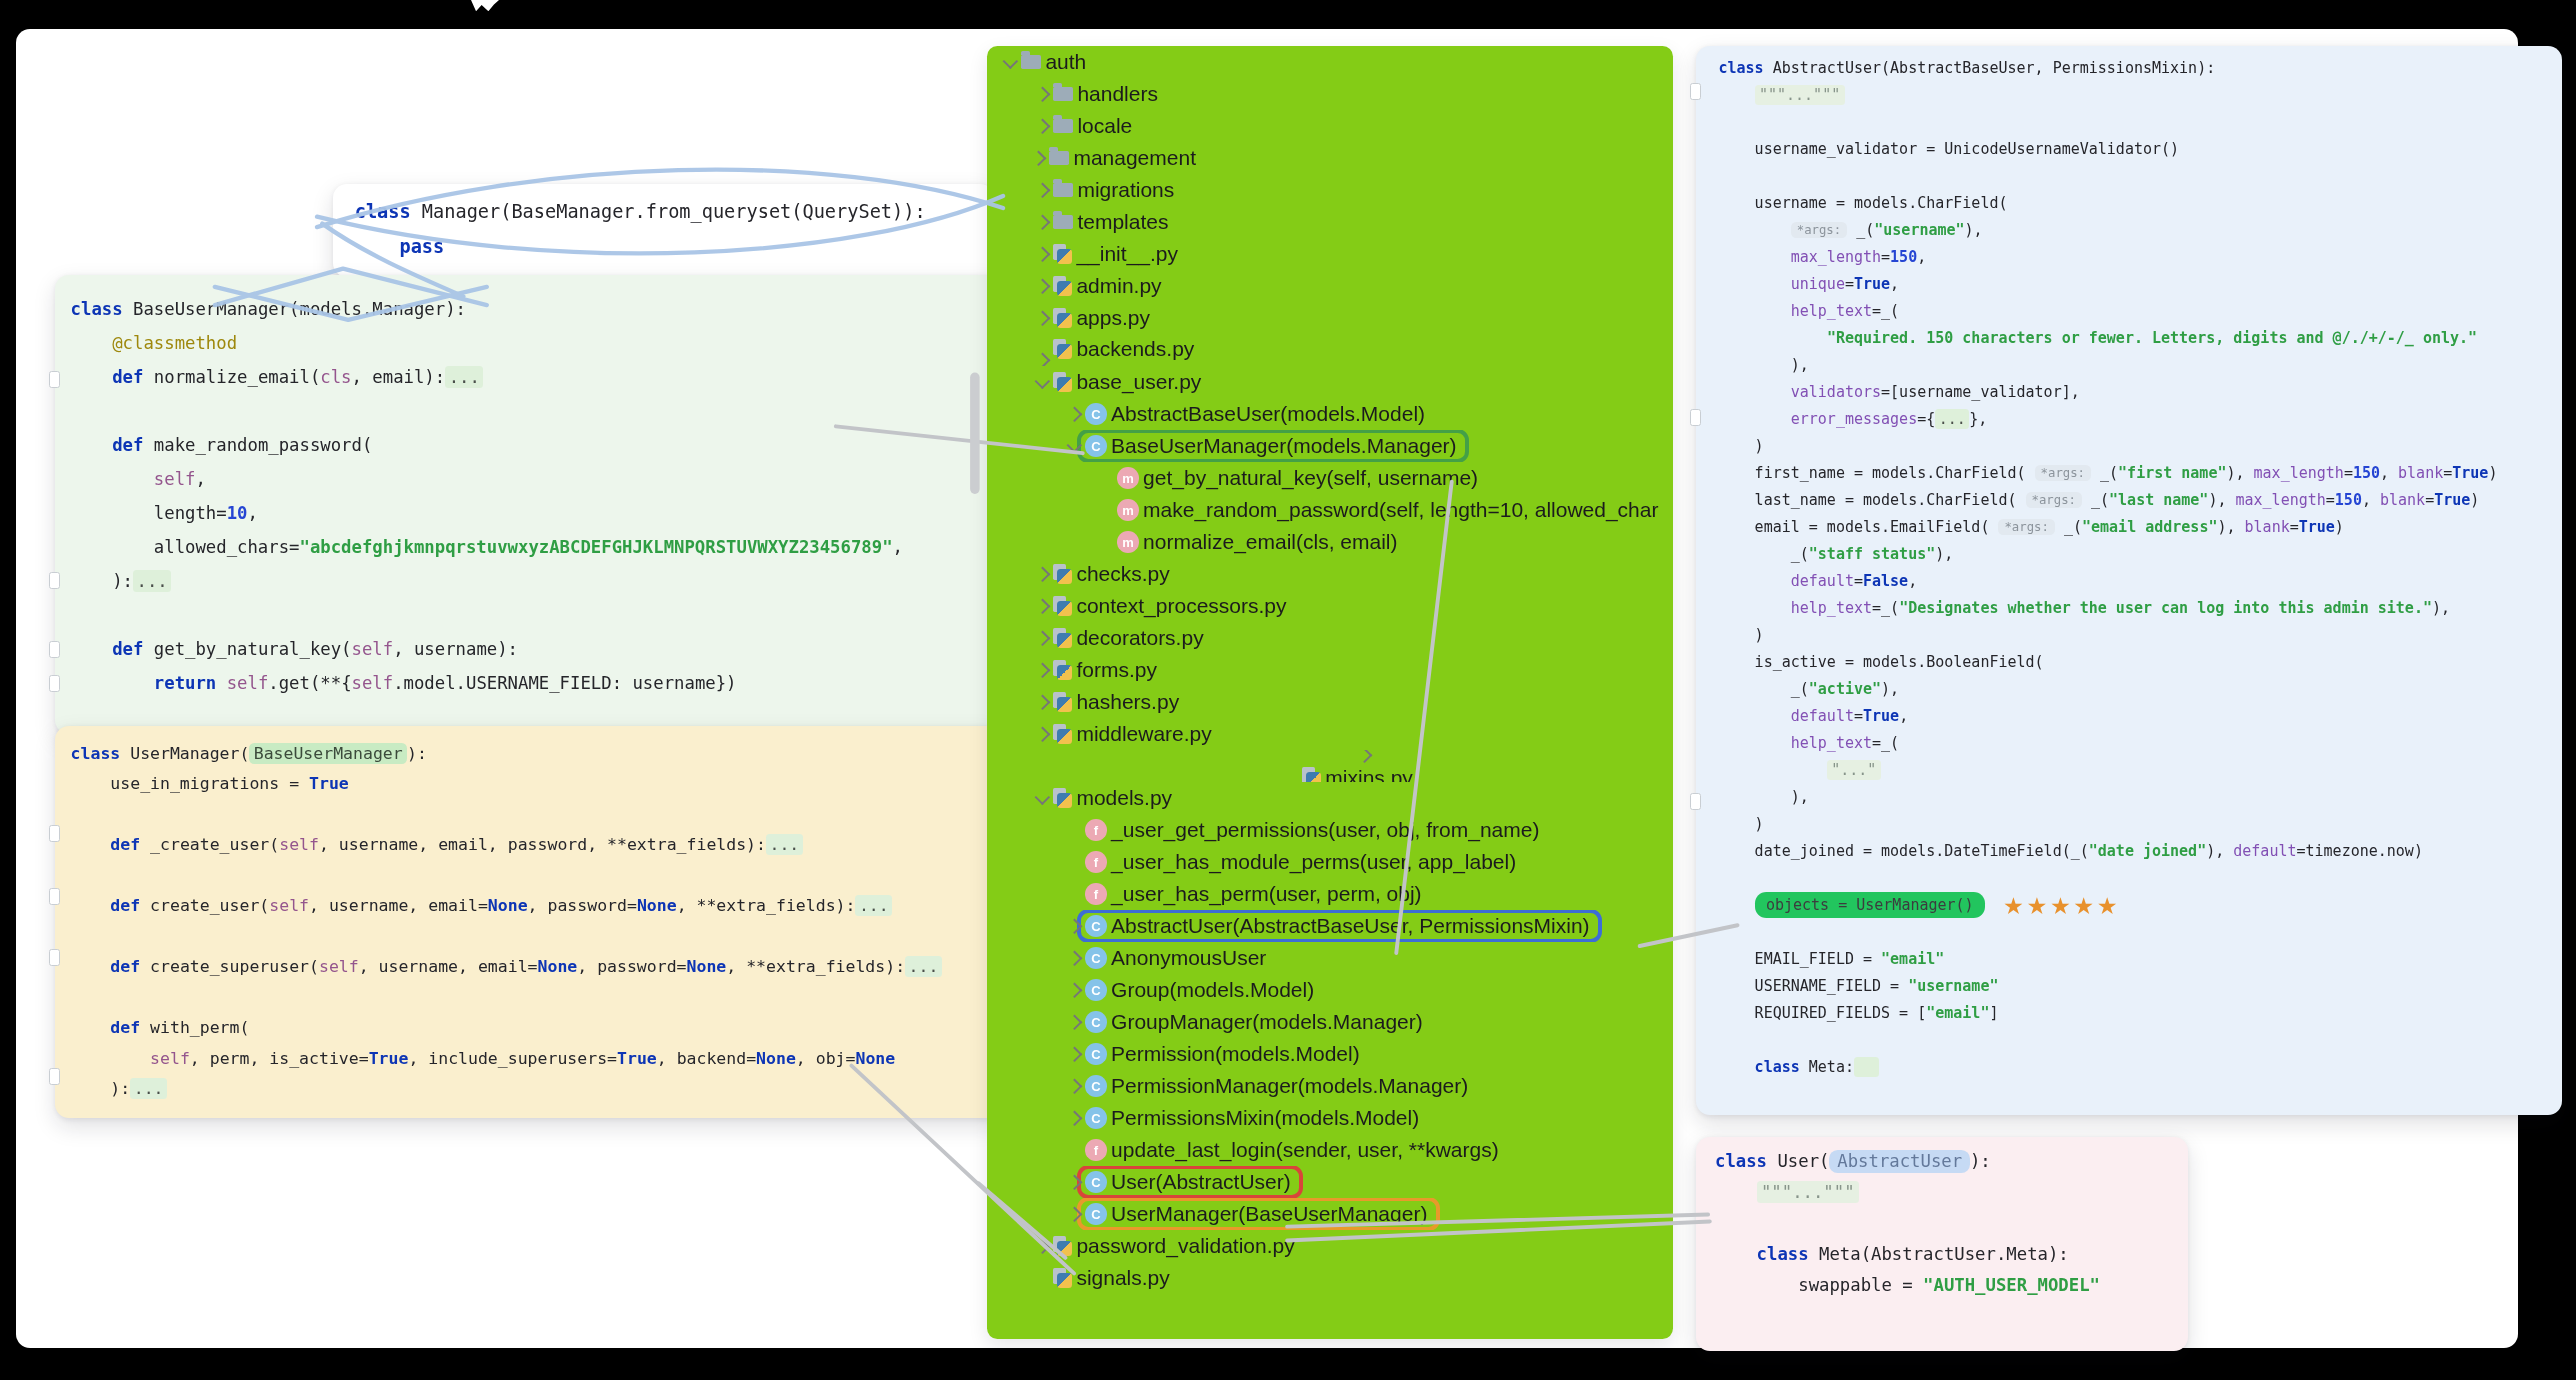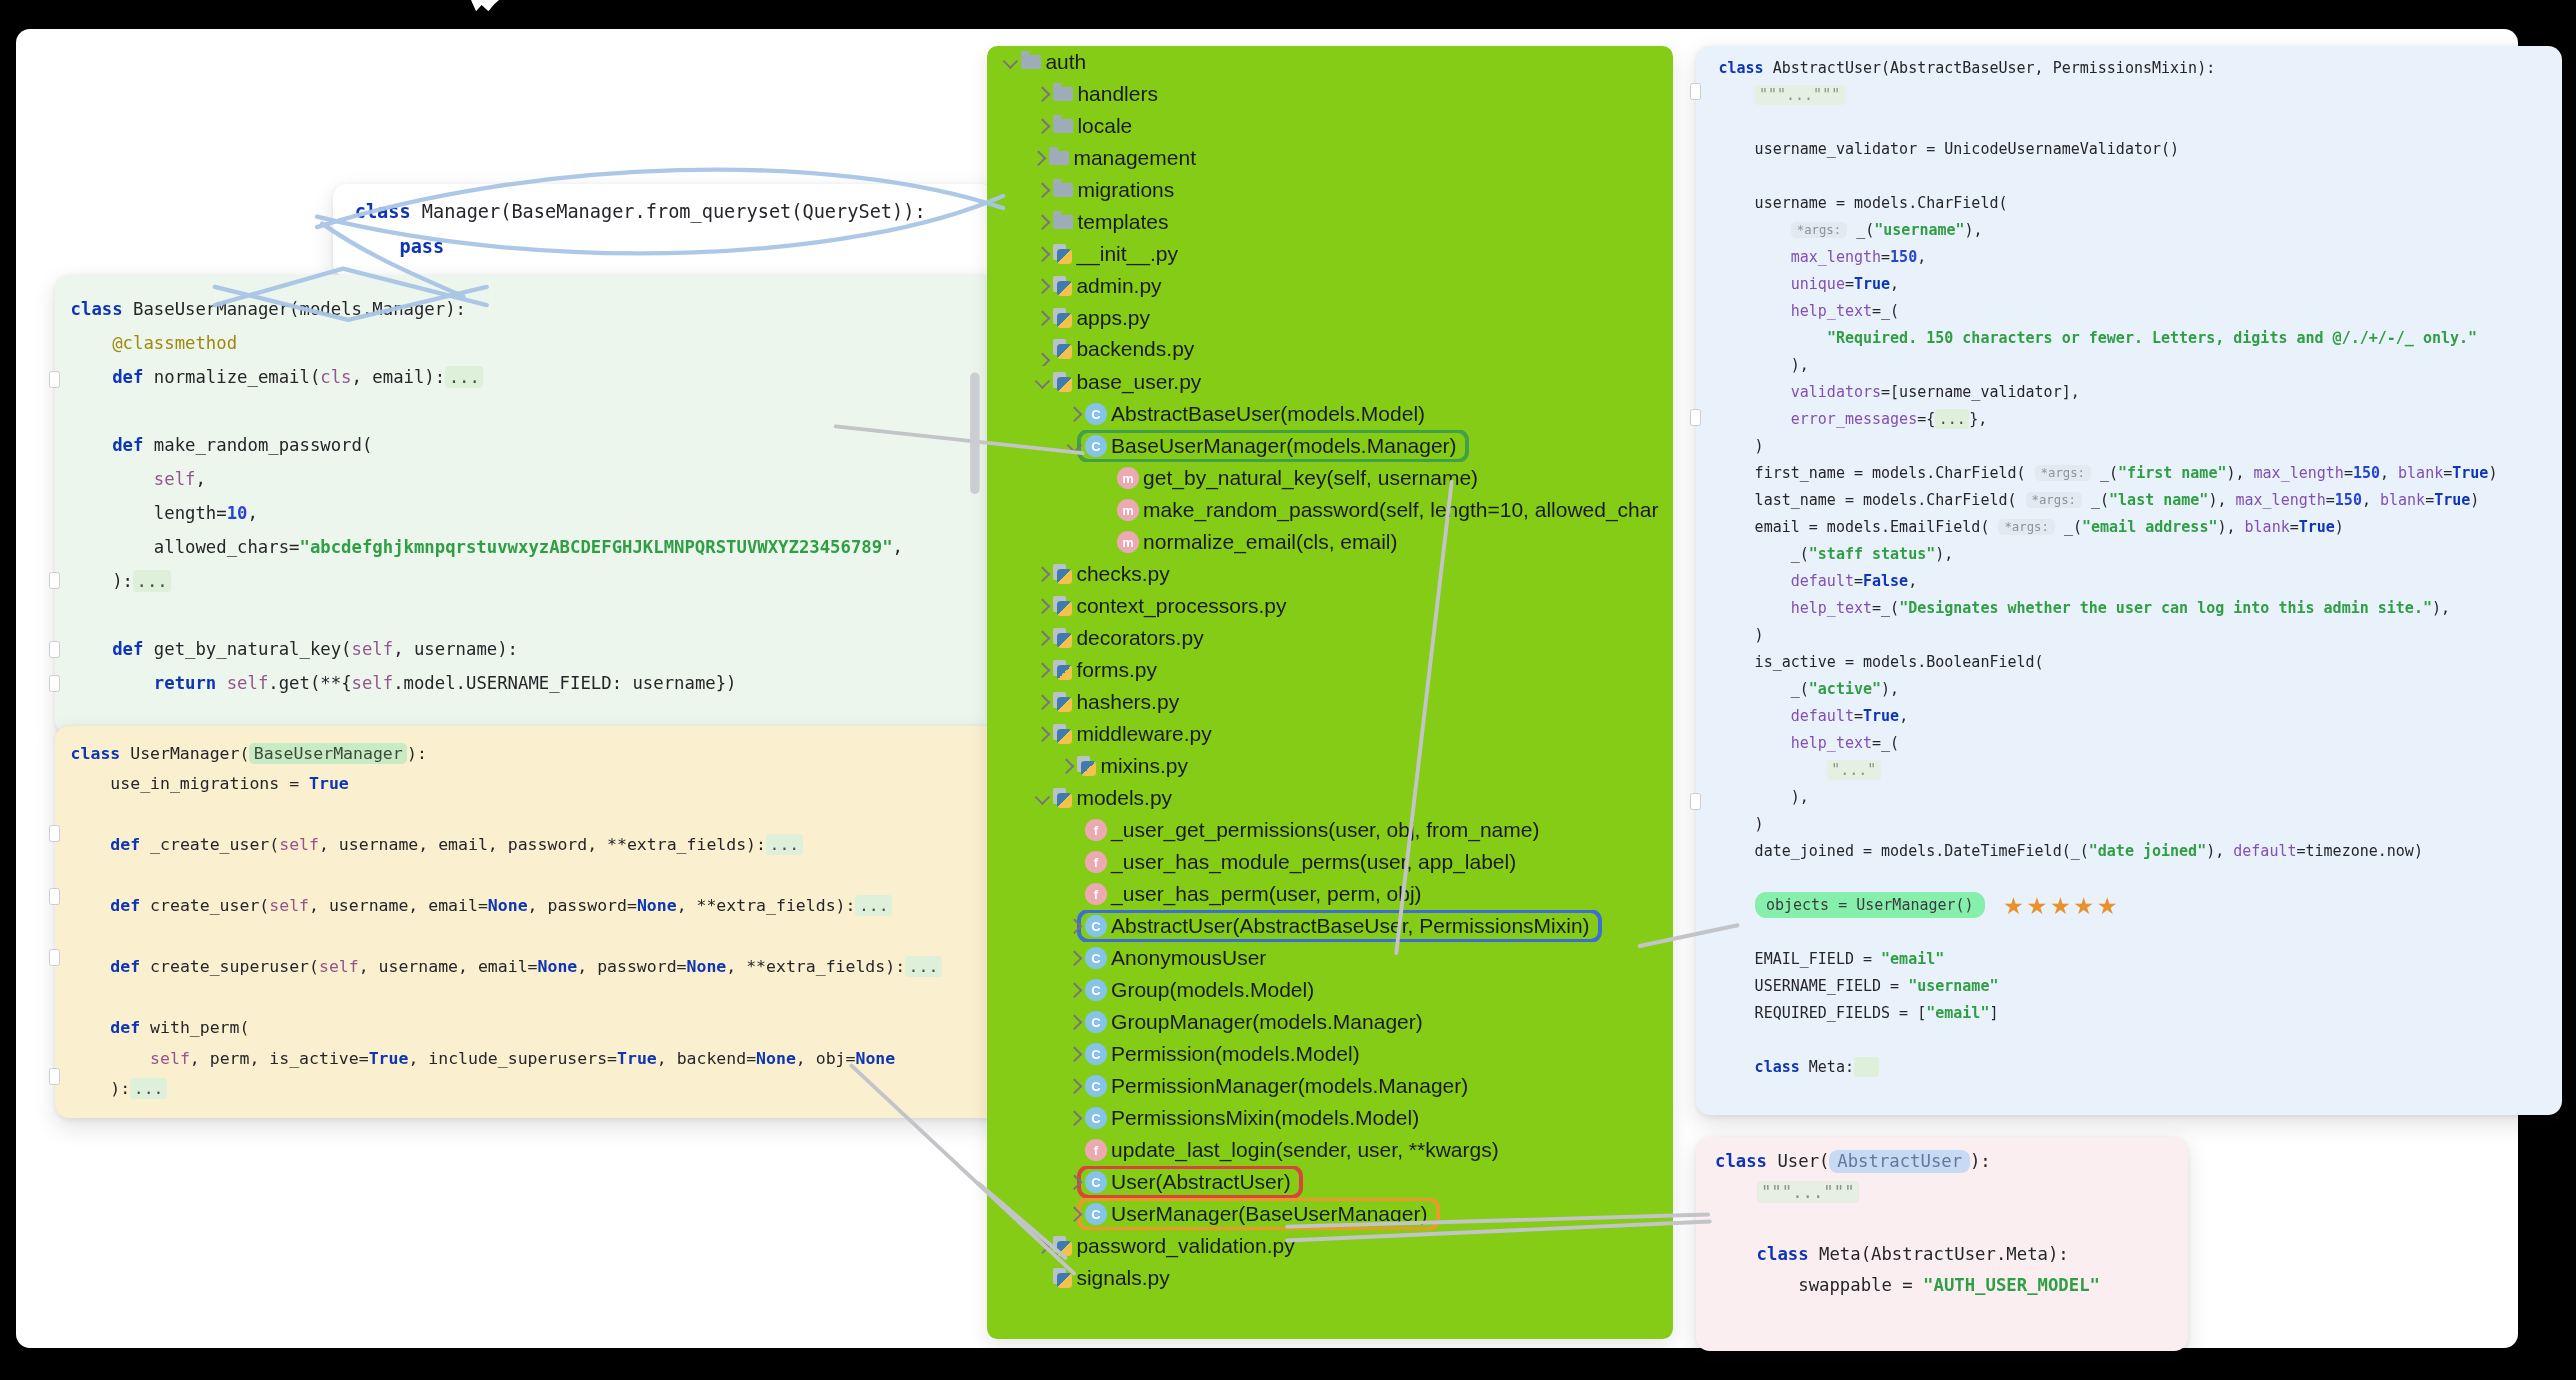--- a/index.html
+++ b/index.html
@@ -24,21 +24,21 @@
   .tk-s{color:#2f9e44;font-weight:bold;}
   .tk-d{color:#2545d3;font-weight:bold;}
   .tk-p{color:#8250b4;}
   .tk-sf{color:#94558d;}
   .tk-dec{color:#9e880d;}
   .tk-doc{color:#87948a;background:#e6f0e2;border-radius:3.5px;padding:0.9px 4.3px;}
   .tk-el{color:#4a4f4a;background:#def0da;border-radius:3.5px;padding:0.9px 3.5px;min-width:12px;}
   .tk-hint{color:#8c949c;background:#e2e9f0;border-radius:5.2px;padding:0.9px 6px;font-size:.82em;}
   .tk-hlG{background:#c8ebc3;border-radius:5.2px;padding:0.9px 4.3px;color:#3b4a3b;}
   .tk-hlB{background:#c6daf4;border-radius:8.7px;padding:1.7px 7.8px;color:#64799b;}
-  .tk-hlY{background:#86efac;border-radius:11.3px;padding:4.3px 11.3px;color:#3c3c3e;}
+  .tk-hlY{background:#22c55e;border-radius:11.3px;padding:4.3px 11.3px;color:#3c3c3e;}
   .tk-stars{color:#e8912d;font-family:"DejaVu Sans",sans-serif;font-size:1.55em;letter-spacing:2.6px;}
   
   .gmark{position:absolute;width:8.7px;height:14.7px;background:#fff;border:1.7px solid #c9ced3;border-radius:2.6px;z-index:4;}
   
   #tree{position:absolute;left:987px;top:46px;width:686px;height:1293px;background:#84cc16;border-radius:10.4px;
         box-shadow:0 7px 19px rgba(20,20,40,.10);overflow:hidden;}
   .trow{display:flex;align-items:center;height:32px;white-space:nowrap;overflow:hidden;font-size:21px;color:#1b1b1d;}
   .ch{width:22.5px;flex:none;display:inline-flex;justify-content:center;align-items:center;}
   .ch i{width:8.7px;height:8.7px;border-right:2.3px solid #767678;border-bottom:2.3px solid #767678;display:block;}
   .ch.r i{transform:rotate(-45deg);}
@@ -351,21 +351,21 @@
       </div>
       <div class="trow" style="padding-left: 44px;">
         <span class="ch r">
           <i></i>
         </span>
         <span class="cap">
           <span class="ic ic-py"></span>
           <span class="lbl">middleware.py</span>
         </span>
       </div>
-      <div class="trow" style="padding-left: 68px;">
+      <div class="trow" style="padding-left: 68px; flex-direction: column;">
         <span class="ch r">
           <i></i>
         </span>
         <span class="cap">
           <span class="ic ic-py"></span>
           <span class="lbl">mixins.py</span>
         </span>
       </div>
       <div class="trow" style="padding-left: 44px;">
         <span class="ch d">

